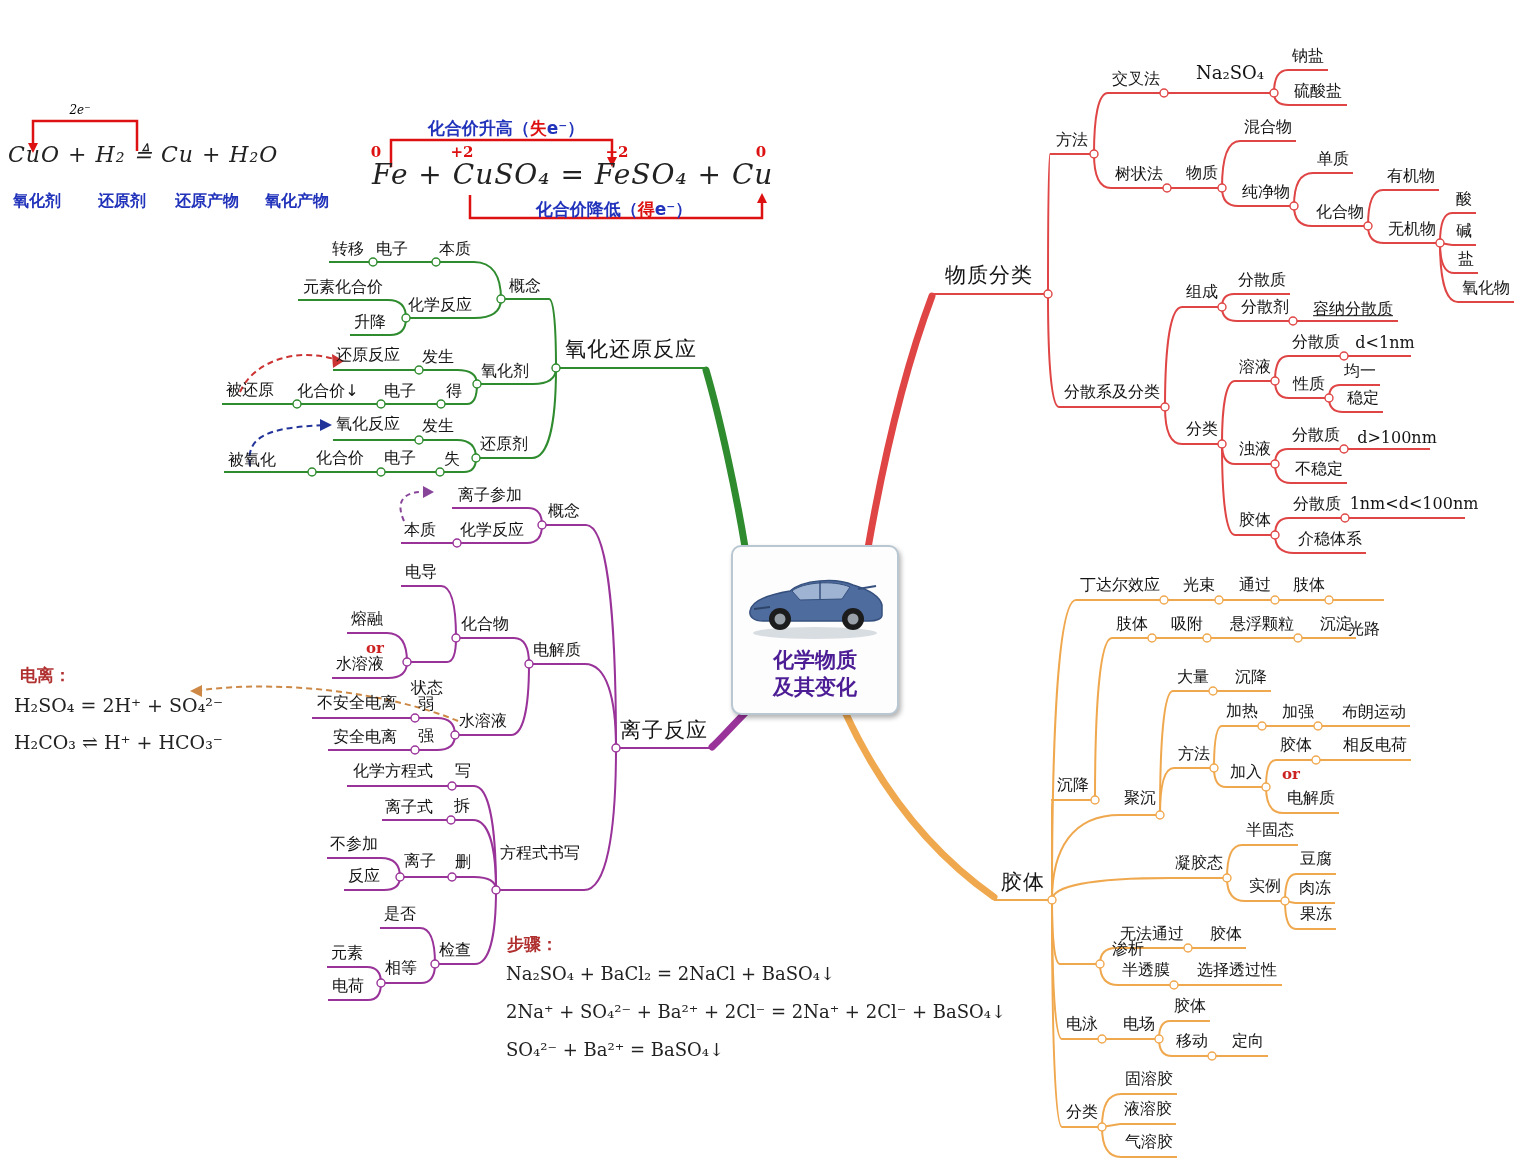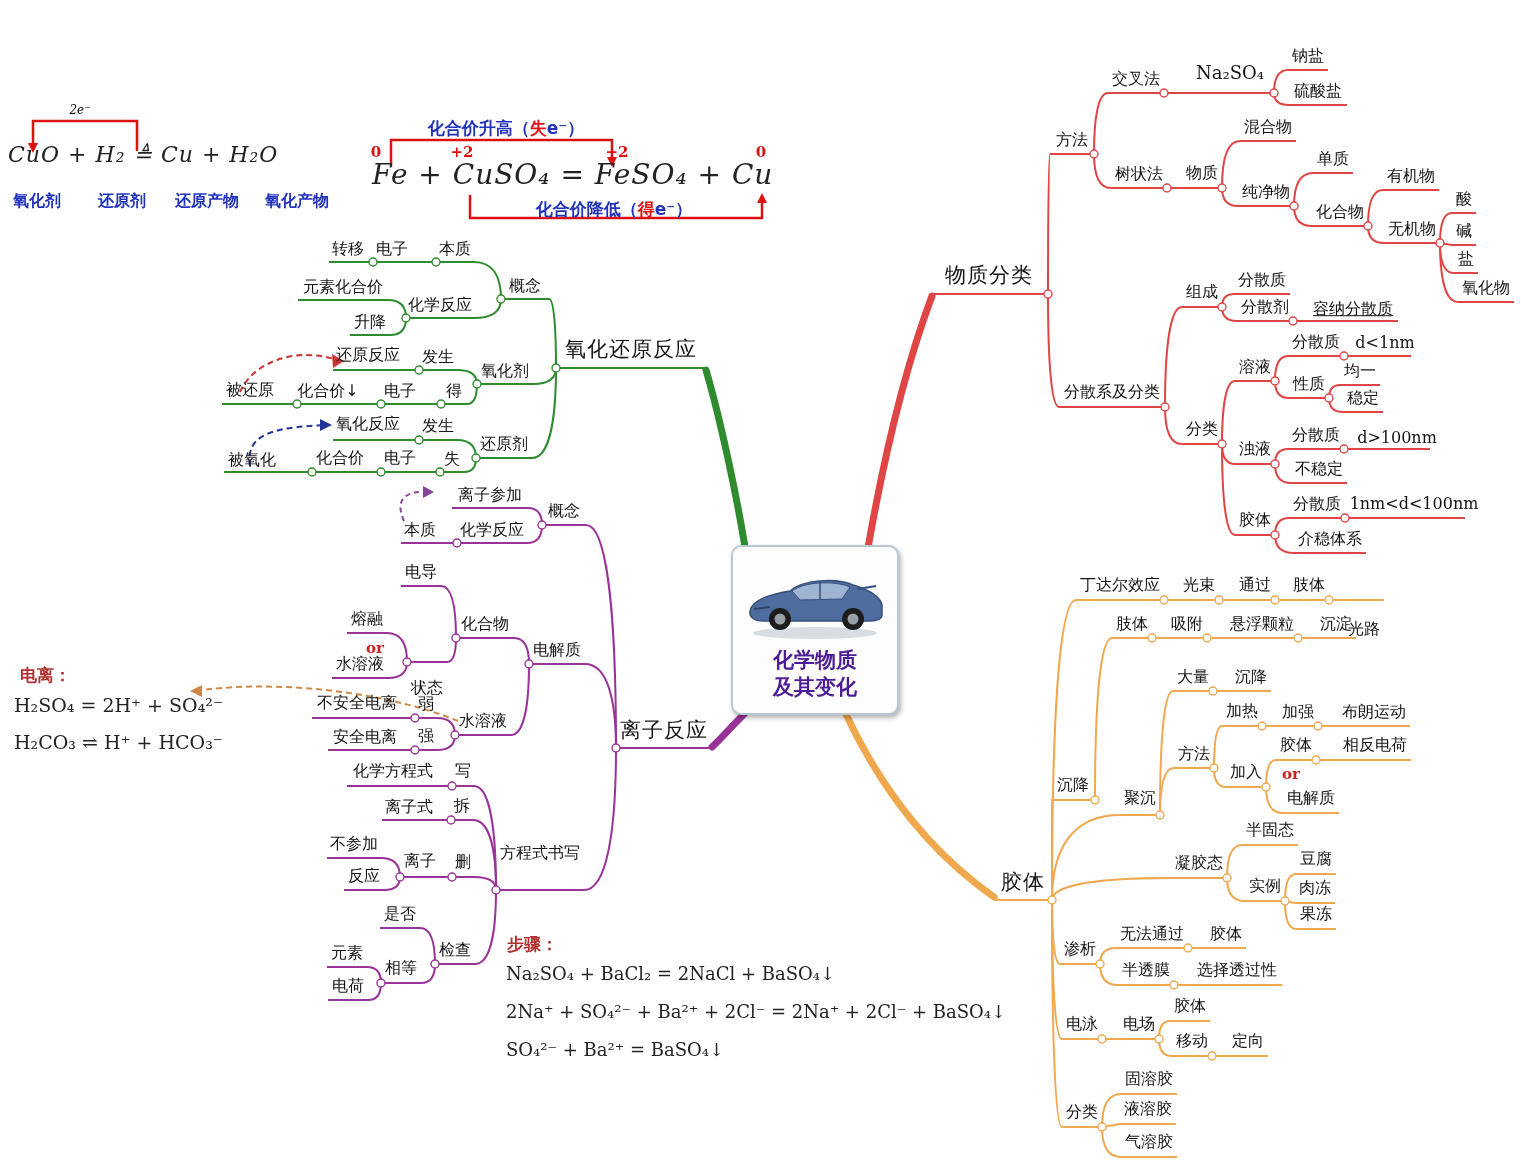--- a/index.html
+++ b/index.html
@@ -506,21 +506,21 @@
     <span class="mm-label" style="left: 1296px; top: 745px;">胶体</span>
     <span class="mm-label" style="left: 1375px; top: 745px;">相反电荷</span>
     <span class="mm-label mm-red" style="left: 1291px; top: 774px; font-size: 15px;">or</span>
     <span class="mm-label" style="left: 1311px; top: 798px;">电解质</span>
     <span class="mm-label" style="left: 1199px; top: 863px;">凝胶态</span>
     <span class="mm-label" style="left: 1270px; top: 830px;">半固态</span>
     <span class="mm-label" style="left: 1265px; top: 886px;">实例</span>
     <span class="mm-label" style="left: 1316px; top: 859px;">豆腐</span>
     <span class="mm-label" style="left: 1315px; top: 888px;">肉冻</span>
     <span class="mm-label" style="left: 1316px; top: 914px;">果冻</span>
-    <span class="mm-label" style="left: 1080px; top: 949px;">渗析</span>
+    <span class="mm-label" style="left: 1128px; top: 949px;">渗析</span>
     <span class="mm-label" style="left: 1152px; top: 934px;">无法通过</span>
     <span class="mm-label" style="left: 1226px; top: 934px;">胶体</span>
     <span class="mm-label" style="left: 1146px; top: 970px;">半透膜</span>
     <span class="mm-label" style="left: 1237px; top: 970px;">选择透过性</span>
     <span class="mm-label" style="left: 1082px; top: 1024px;">电泳</span>
     <span class="mm-label" style="left: 1139px; top: 1024px;">电场</span>
     <span class="mm-label" style="left: 1190px; top: 1006px;">胶体</span>
     <span class="mm-label" style="left: 1192px; top: 1041px;">移动</span>
     <span class="mm-label" style="left: 1248px; top: 1041px;">定向</span>
     <span class="mm-label" style="left: 1082px; top: 1112px;">分类</span>

